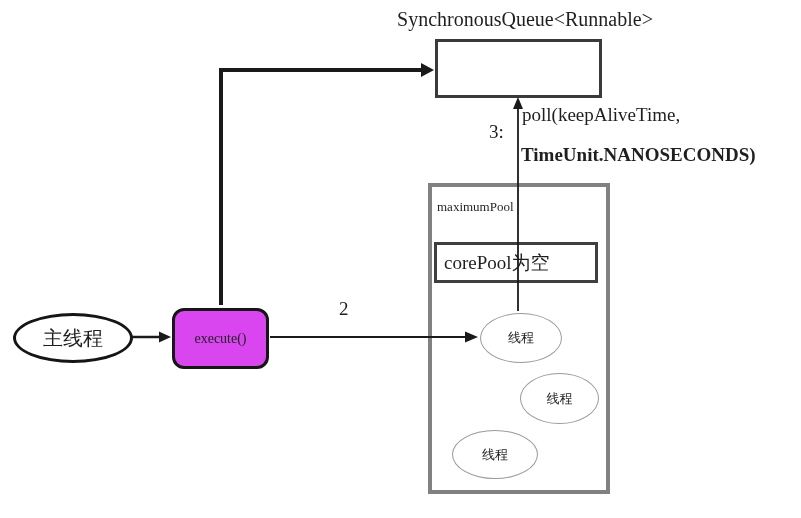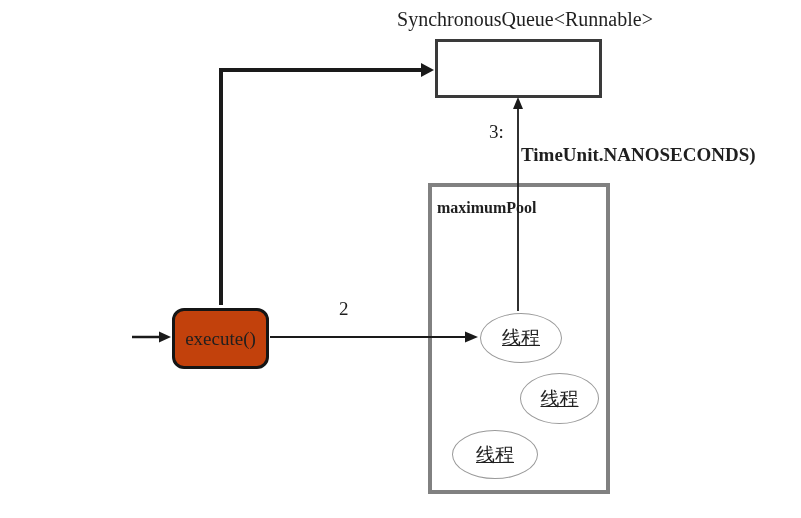--- a/index.html
+++ b/index.html
@@ -40,23 +40,22 @@
   }
   .pool-box {
     left: 428px; top: 183px;
     width: 182px; height: 311px;
     border: 4px solid #818181;
     background: #ffffff;
   }
   .pool-label {
     position: absolute;
     left: 5px; top: 12px;
-    font-size: 16px;
+    font-size: 13px;
     white-space: nowrap;
-    font-weight: bold;
   }
   .corepool-box {
     position: absolute;
     left: 2px; top: 55px;
     width: 164px; height: 41px;
     border: 3px solid #3f3f3f;
     background: #ffffff;
     display: flex;
     align-items: center;
     box-sizing: border-box;
@@ -70,42 +69,41 @@
     border-radius: 50%;
     background: #ffffff;
     display: flex;
     align-items: center;
     justify-content: center;
     box-sizing: border-box;
   }
   .thread {
     position: absolute;
     border: 1.5px solid #9a9a9a;
-    font-size: 19px;
-    text-decoration: underline;
+    font-size: 13px;
   }
   .thread-1 { left: 48px; top: 126px; width: 82px; height: 50px; }
   .thread-2 { left: 88px; top: 186px; width: 79px; height: 51px; }
   .thread-3 { left: 20px; top: 243px; width: 86px; height: 49px; }
   .main-ellipse {
     left: 13px; top: 313px;
     width: 120px; height: 50px;
     border: 3px solid #151515;
     font-size: 20px;
   }
   .execute-box {
     left: 172px; top: 308px;
     width: 97px; height: 61px;
     border: 3px solid #151515;
     border-radius: 12px;
-    background: #c2410c;
+    background: #d946ef;
     display: flex;
     align-items: center;
     justify-content: center;
-    font-size: 19px;
+    font-size: 14px;
   }
   .offer-label  { left: 228px; top: 144px; }
   .step2-label  { left: 339px; top: 298px; }
   .step3-label  { left: 489px; top: 121px; }
   .poll-line1   { left: 522px; top: 104px; }
   .poll-line2   { left: 521px; top: 144px; font-weight: bold; }
   svg.wires {
     position: absolute;
     left: 0; top: 0;
     width: 801px; height: 518px;
@@ -118,29 +116,34 @@
 </head>
 <body>
 
 <div class="canvas">
 
   <div class="title">SynchronousQueue&lt;Runnable&gt;</div>
   <div class="abs queue-box"></div>
 
   <div class="lbl step2-label">2</div>
   <div class="lbl step3-label">3:</div>
+  <div class="lbl poll-line1">poll(keepAliveTime,</div>
   <div class="lbl poll-line2">TimeUnit.NANOSECONDS)</div>
 
   <div class="abs pool-box">
     <div class="pool-label">maximumPool</div>
+    <div class="corepool-box">
+      <span>corePool为空</span>
+    </div>
     <div class="ellipse thread thread-1">线程</div>
     <div class="ellipse thread thread-2">线程</div>
     <div class="ellipse thread thread-3">线程</div>
   </div>
 
+  <div class="abs ellipse main-ellipse">主线程</div>
 
   <div class="abs execute-box">execute()</div>
 
   <svg class="wires" viewBox="0 0 801 518" xmlns="http://www.w3.org/2000/svg">
 
     <path class="wire" stroke-width="4" d="M221,305 L221,70 L422,70"></path>
     <polygon class="head" points="421,63 421,77 434,70"></polygon>
 
     <line class="wire" stroke-width="2.5" x1="132" y1="337" x2="160" y2="337"></line>
     <polygon class="head" points="159,331.5 159,342.5 171,337"></polygon>

